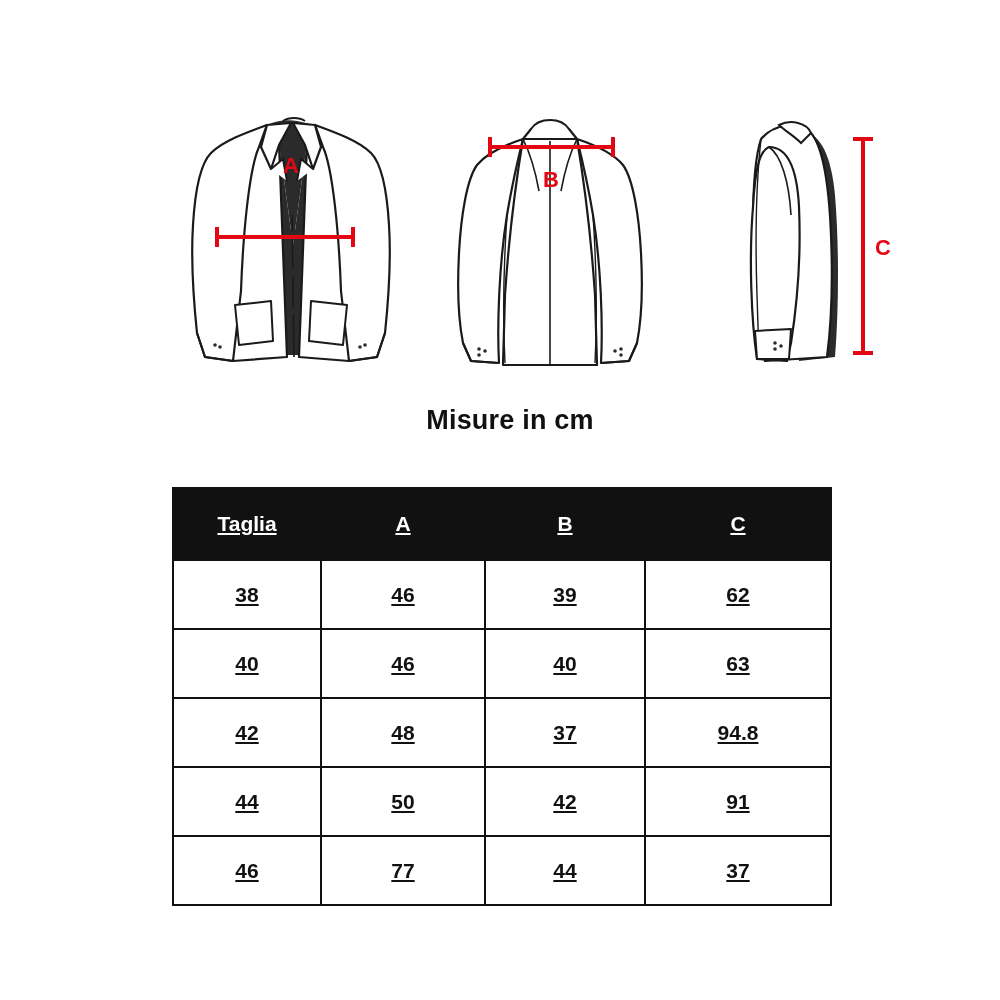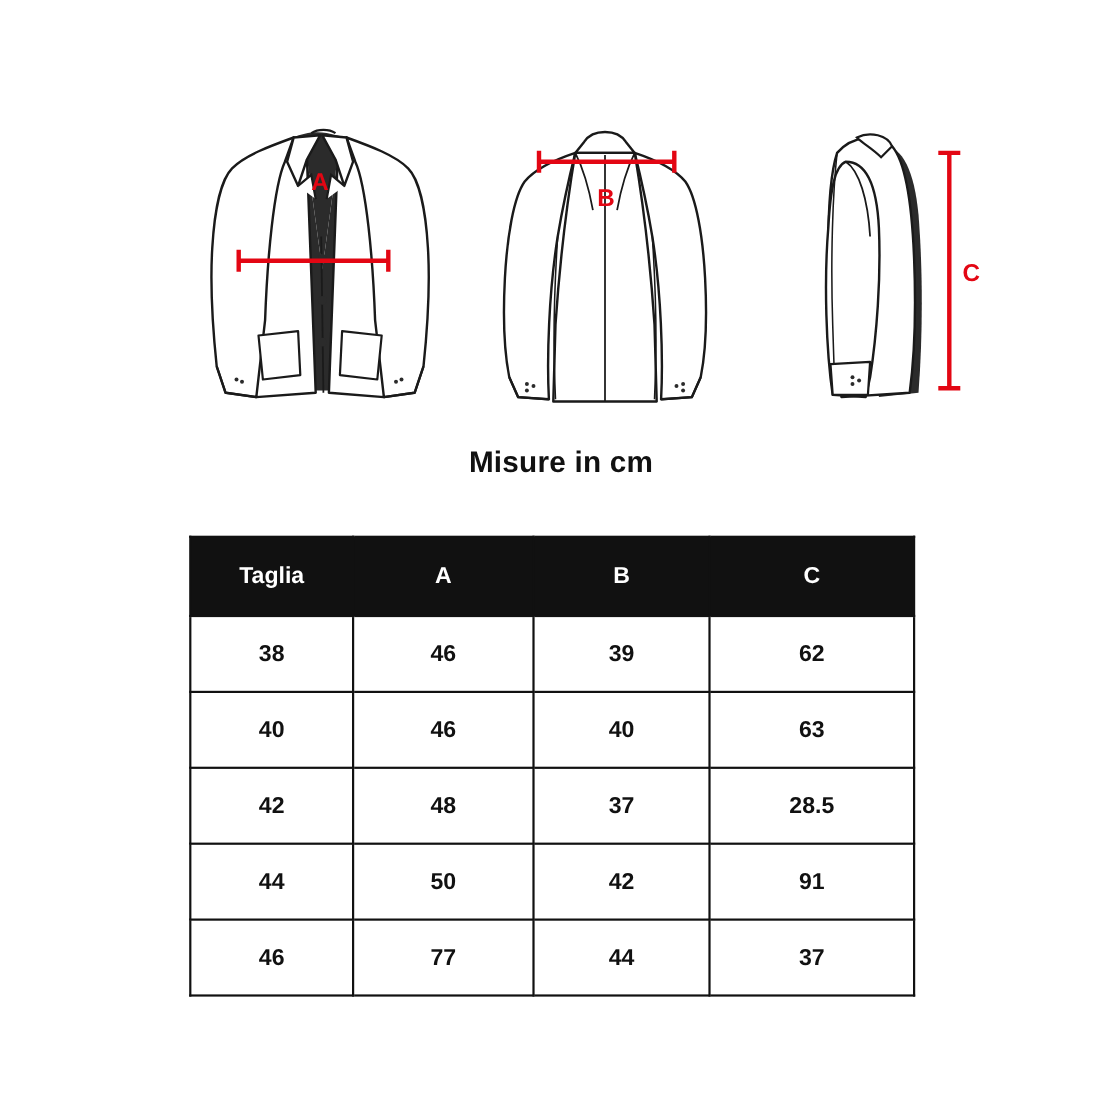--- a/index.html
+++ b/index.html
@@ -62,20 +62,21 @@
     table-layout: fixed;
   }
   table.size-table th,
   table.size-table td {
     border: 2px solid #111111;
     text-align: center;
     font-size: 21px;
     font-weight: bold;
     height: 65px;
     color: #111111;
+    text-decoration: underline;
   }
   table.size-table thead th {
     background: #111111;
     color: #ffffff;
     border-color: #111111;
     height: 68px;
     font-size: 21px;
   }
   table.size-table tbody td {
     background: #ffffff;
@@ -246,21 +247,21 @@
         <tr>
           <td>40</td>
           <td>46</td>
           <td>40</td>
           <td>63</td>
         </tr>
         <tr>
           <td>42</td>
           <td>48</td>
           <td>37</td>
-          <td>28.5</td>
+          <td>94.8</td>
         </tr>
         <tr>
           <td>44</td>
           <td>50</td>
           <td>42</td>
           <td>91</td>
         </tr>
         <tr>
           <td>46</td>
           <td>77</td>

